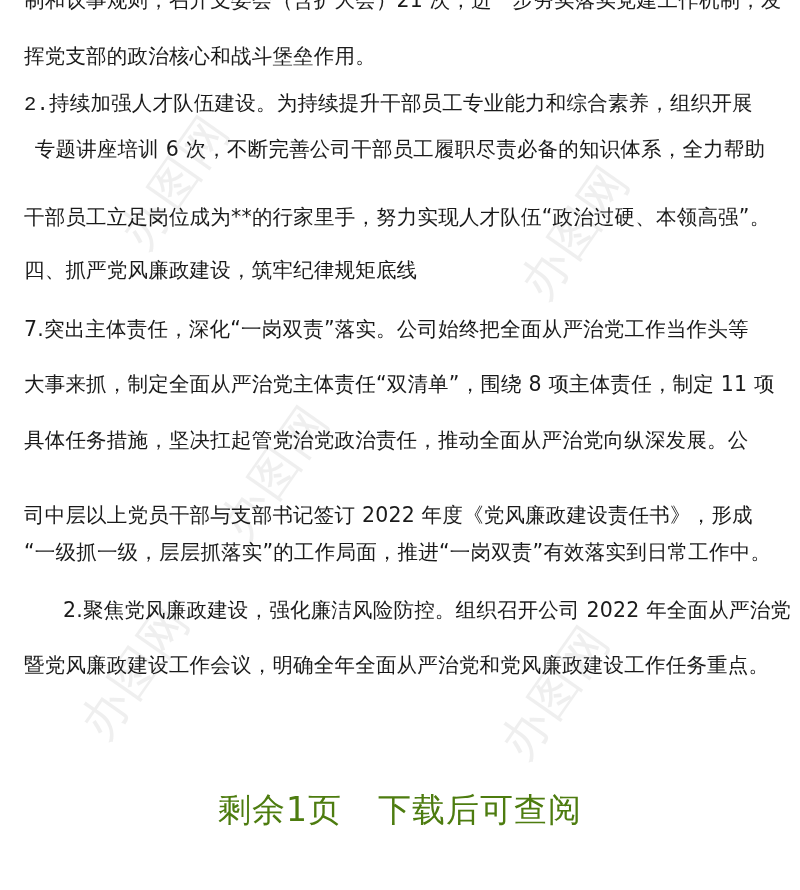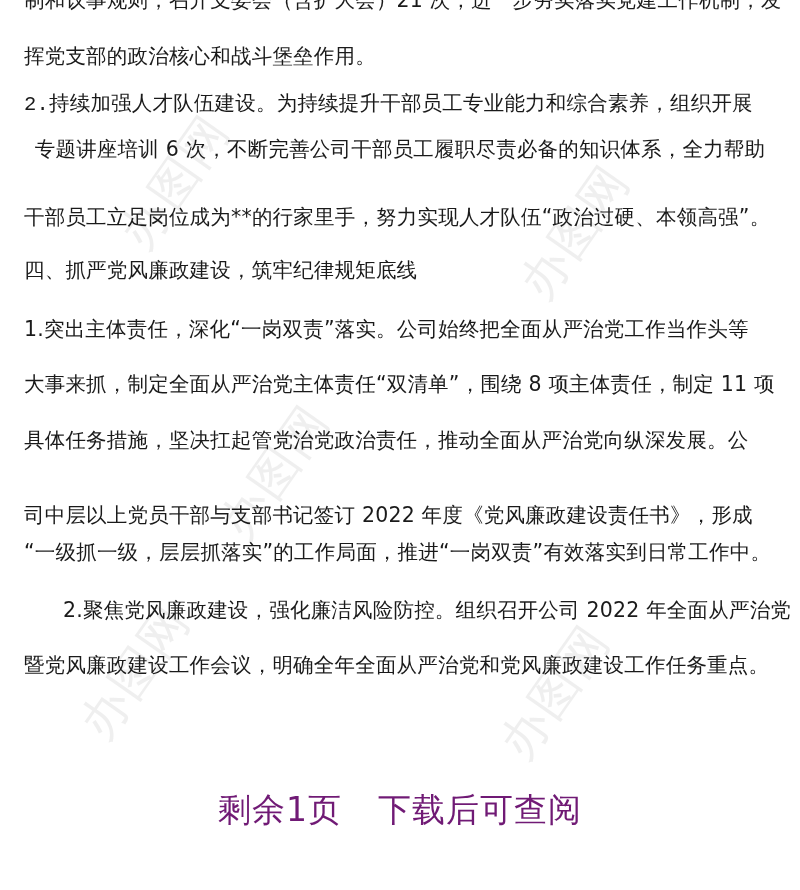--- a/index.html
+++ b/index.html
@@ -46,21 +46,21 @@
       white-space: nowrap;
     }
     .footer-note {
       position: absolute;
       left: 0;
       right: 0;
       top: 788px;
       text-align: center;
       font-size: 33px;
       line-height: 44px;
-      color: #701a75;
+      color: #4d7c0f;
       letter-spacing: 1px;
     }
     .footer-note .gap {
       display: inline-block;
       width: 36px;
     }
   </style>
 </head>
 <body>
 
@@ -71,21 +71,21 @@
   <div class="watermark" style="left:200px; top:440px;">办图网</div>
   <div class="watermark" style="left:60px; top:640px;">办图网</div>
   <div class="watermark" style="left:480px; top:660px;">办图网</div>
 
   <div class="line clipped">制和议事规则，召开支委会（含扩大会）21 次，进一步夯实落实党建工作机制，发</div>
   <div class="line" style="top:42px;">挥党支部的政治核心和战斗堡垒作用。</div>
   <div class="line" style="top:91px;font-family:Liberation Mono, monospace;">2.持续加强人才队伍建设。为持续提升干部员工专业能力和综合素养，组织开展</div>
   <div class="line" style="top:135px;text-align:center;">专题讲座培训 6 次，不断完善公司干部员工履职尽责必备的知识体系，全力帮助</div>
   <div class="line" style="top:256px;">四、抓严党风廉政建设，筑牢纪律规矩底线</div>
   <div class="line" style="top:203px;">干部员工立足岗位成为**的行家里手，努力实现人才队伍“政治过硬、本领高强”。</div>
-  <div class="line" style="top:315px;">1.突出主体责任，深化“一岗双责”落实。公司始终把全面从严治党工作当作头等</div>
+  <div class="line" style="top:315px;">7.突出主体责任，深化“一岗双责”落实。公司始终把全面从严治党工作当作头等</div>
   <div class="line" style="top:370px;">大事来抓，制定全面从严治党主体责任“双清单”，围绕 8 项主体责任，制定 11 项</div>
   <div class="line" style="top:426px;">具体任务措施，坚决扛起管党治党政治责任，推动全面从严治党向纵深发展。公</div>
   <div class="line" style="top:482px;margin-top:19px;">司中层以上党员干部与支部书记签订 2022 年度《党风廉政建设责任书》，形成</div>
   <div class="line" style="top:538px;">“一级抓一级，层层抓落实”的工作局面，推进“一岗双责”有效落实到日常工作中。</div>
   <div class="line" style="top:596px;margin-left:39px;">2.聚焦党风廉政建设，强化廉洁风险防控。组织召开公司 2022 年全面从严治党</div>
   <div class="line" style="top:651px;">暨党风廉政建设工作会议，明确全年全面从严治党和党风廉政建设工作任务重点。</div>
 
   <div class="footer-note">
     <span>剩余1页</span><span class="gap"></span><span>下载后可查阅</span>
   </div>

